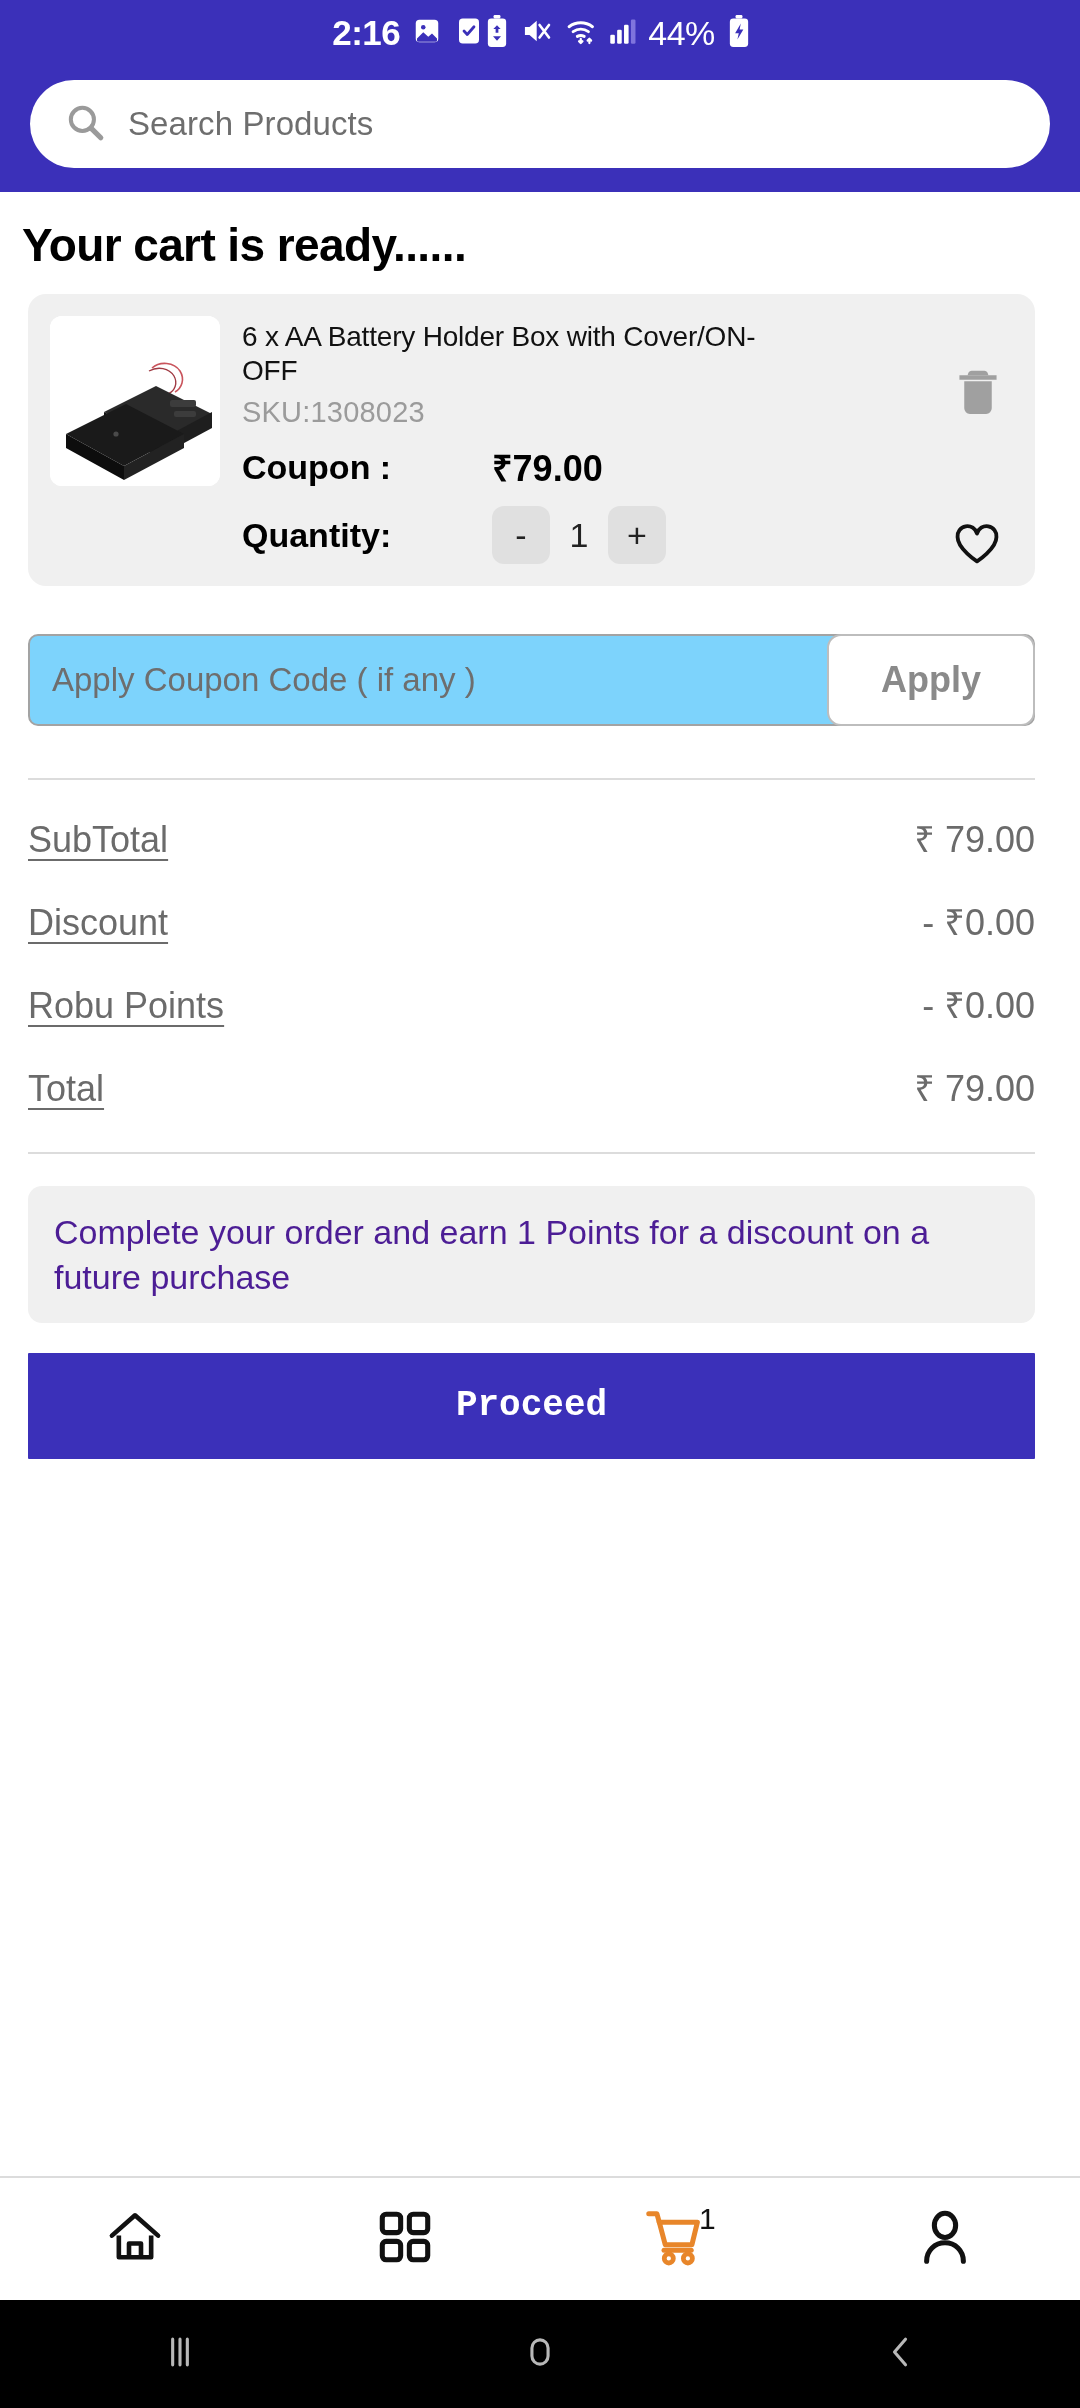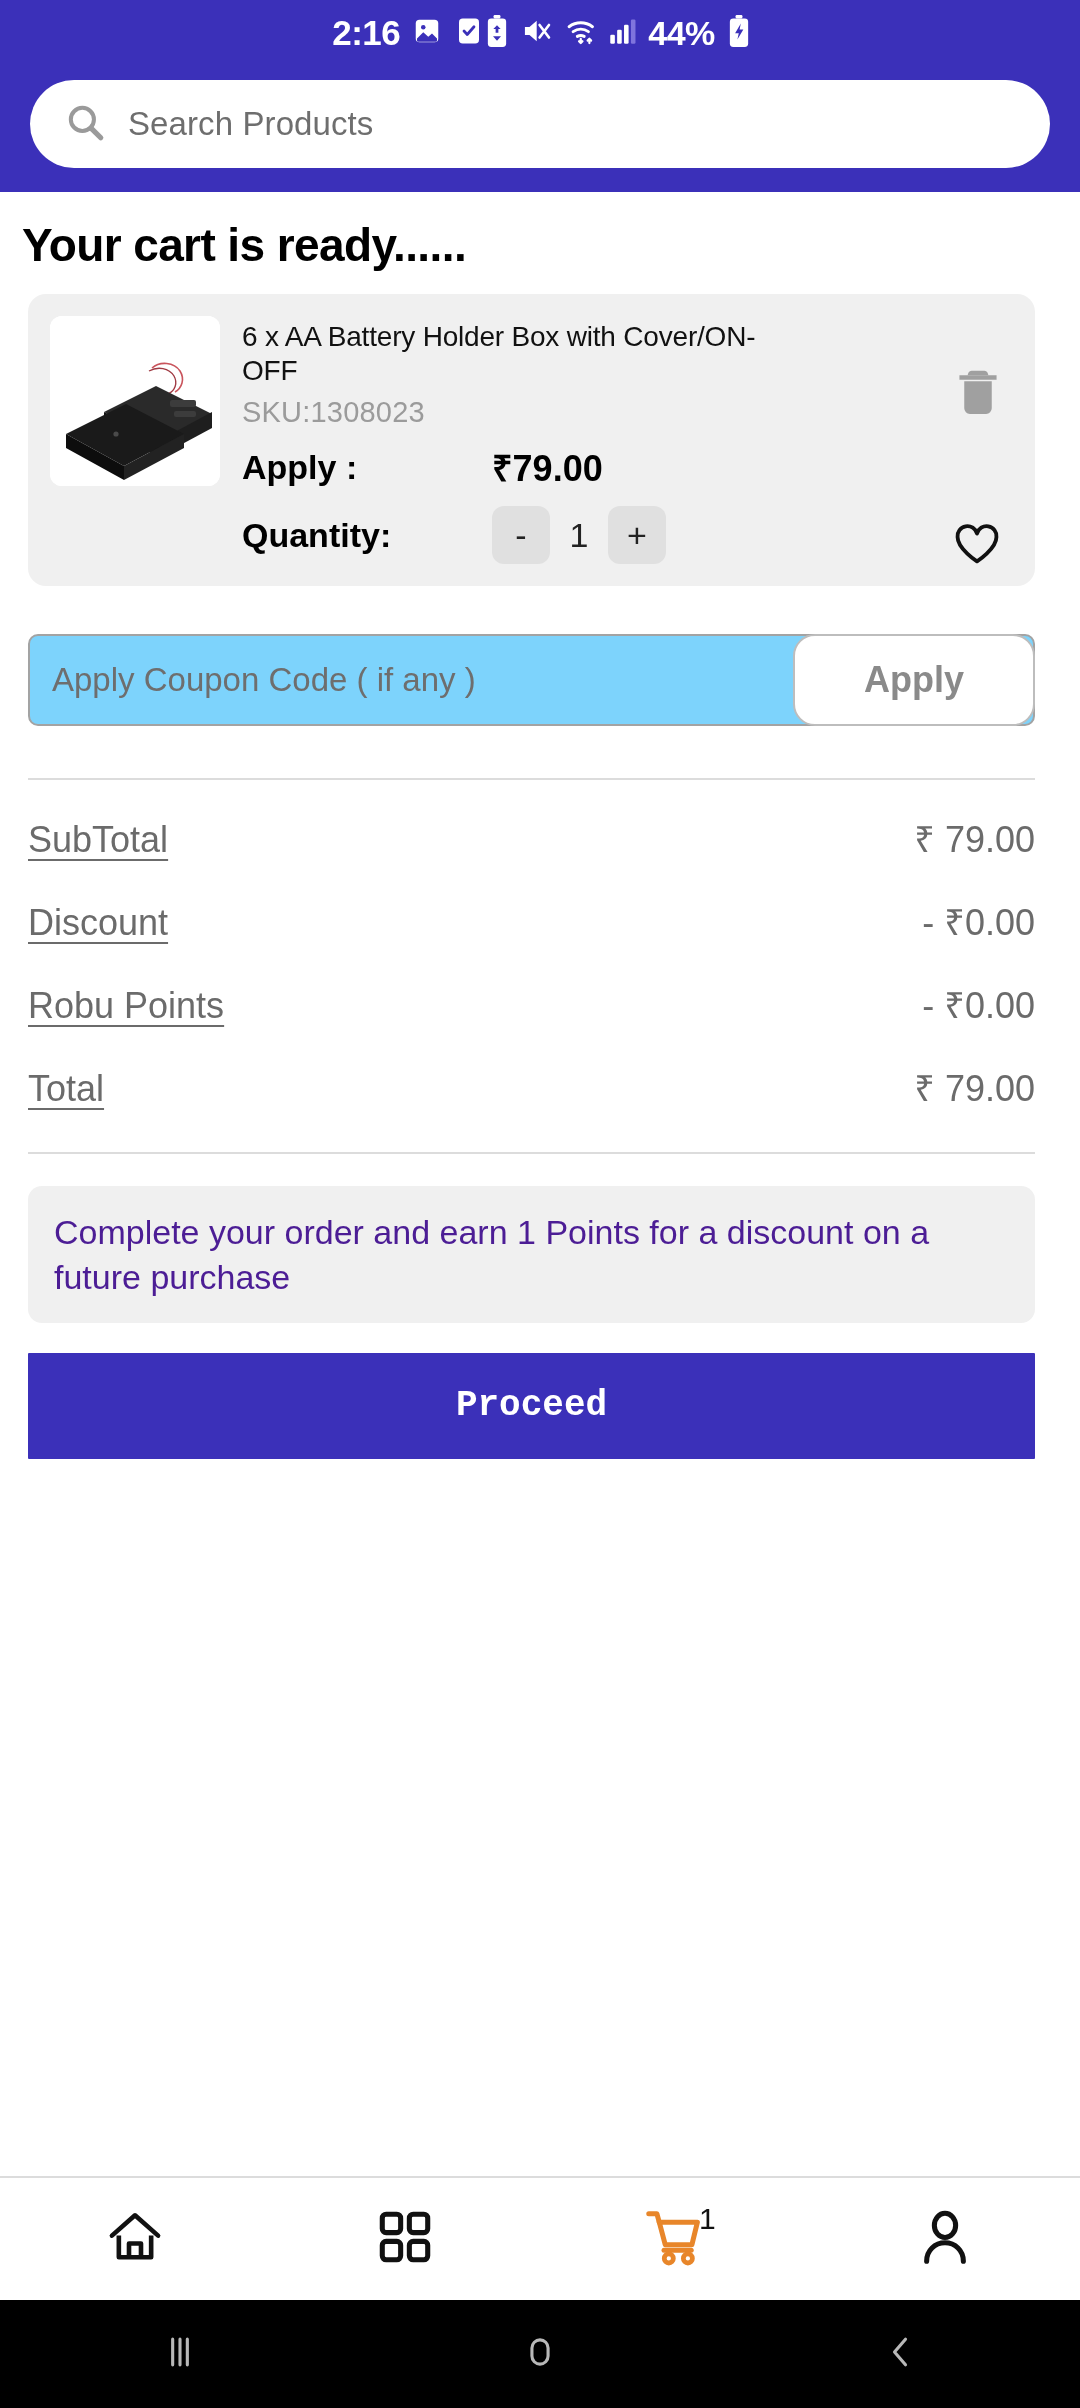--- a/index.html
+++ b/index.html
@@ -13,21 +13,21 @@
 
   
   .statusbar {
     height:66px; background:#3B30B9; color:#fff;
     display:flex; align-items:center; justify-content:center;
     padding:0 30px 0 34px; flex:0 0 auto;
   }
   .sb-left { display:flex; align-items:center; gap:12px; }
   .sb-clock { font-size:35px; font-weight:600; letter-spacing:-0.5px; }
   .sb-right { display:flex; align-items:center; gap:11px; }
-  .sb-pct { font-size:34px; font-weight:700; letter-spacing:-0.5px; }
+  .sb-pct { font-size:34px; font-weight:400; letter-spacing:-0.5px; }
   .ic { display:block; }
 
   
   .header {
     background:#3B30B9; padding:14px 30px 24px 30px; flex:0 0 auto;
   }
   .searchbar {
     background:#ffffff; border-radius:50px; height:88px;
     display:flex; align-items:center; padding:0 34px; gap:22px;
   }
@@ -73,21 +73,21 @@
     margin:48px 28px 0 28px; display:flex; align-items:stretch;
     border:2px solid #a3a3a3; border-radius:10px; background:#7dd3fc; height:92px;
   }
   .coupon-input {
     flex:1 1 auto; border:none; outline:none; background:transparent;
     font-size:33px; color:#555; padding:0 22px;
     font-family:"Liberation Sans", sans-serif;
   }
   .coupon-input::placeholder { color:#6e6e6e; }
   .apply-btn {
-    width:242px; border:2px solid #bdbdbd; border-radius:22px; background:#fff;
+    width:208px; border:2px solid #bdbdbd; border-radius:14px; background:#fff;
     font-size:36px; font-weight:bold; color:#8a8a8a; cursor:pointer;
     font-family:"Liberation Sans", sans-serif;
     margin:-2px -2px -2px 0;
   }
 
   
   .divider { height:2px; background:#dcdcdc; margin:52px 28px 0 28px; }
   .summary { padding:0 28px; }
   .srow {
     display:flex; justify-content:space-between; align-items:baseline;
@@ -238,21 +238,21 @@
           <rect x="120" y="84" width="26" height="7" rx="2" fill="#3c3c3c"></rect>
           <rect x="124" y="95" width="22" height="6" rx="2" fill="#3c3c3c"></rect>
         </svg>
       </div>
 
       <div class="prod-info">
         <div class="prod-title">6 x AA Battery Holder Box with Cover/ON-OFF</div>
         <div class="prod-sku">SKU:1308023</div>
 
         <div class="row-line">
-          <span class="lbl">Apply :</span>
+          <span class="lbl">Coupon :</span>
           <span class="price-val">₹79.00</span>
         </div>
 
         <div class="row-line">
           <span class="lbl">Quantity:</span>
           <span class="qty-wrap">
             <button class="qbtn">-</button>
             <span class="qval">1</span>
             <button class="qbtn">+</button>
           </span>

